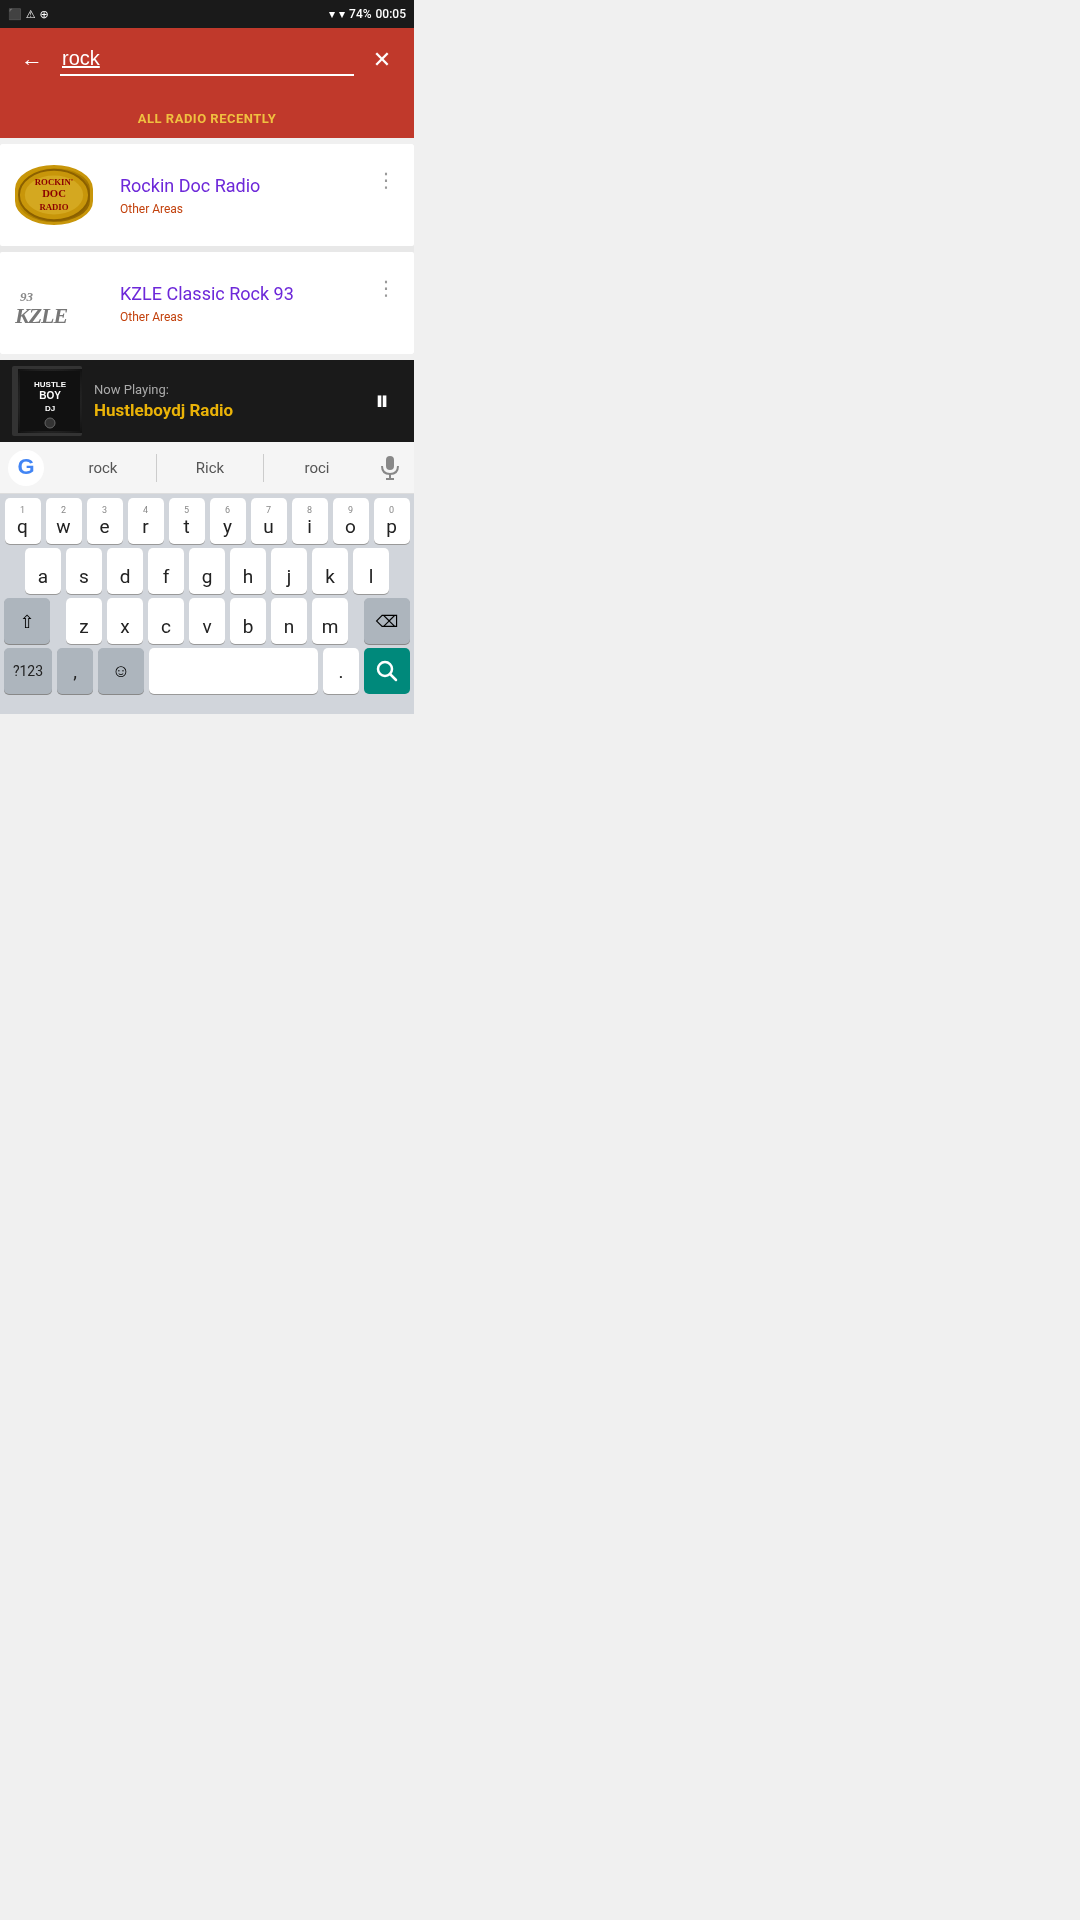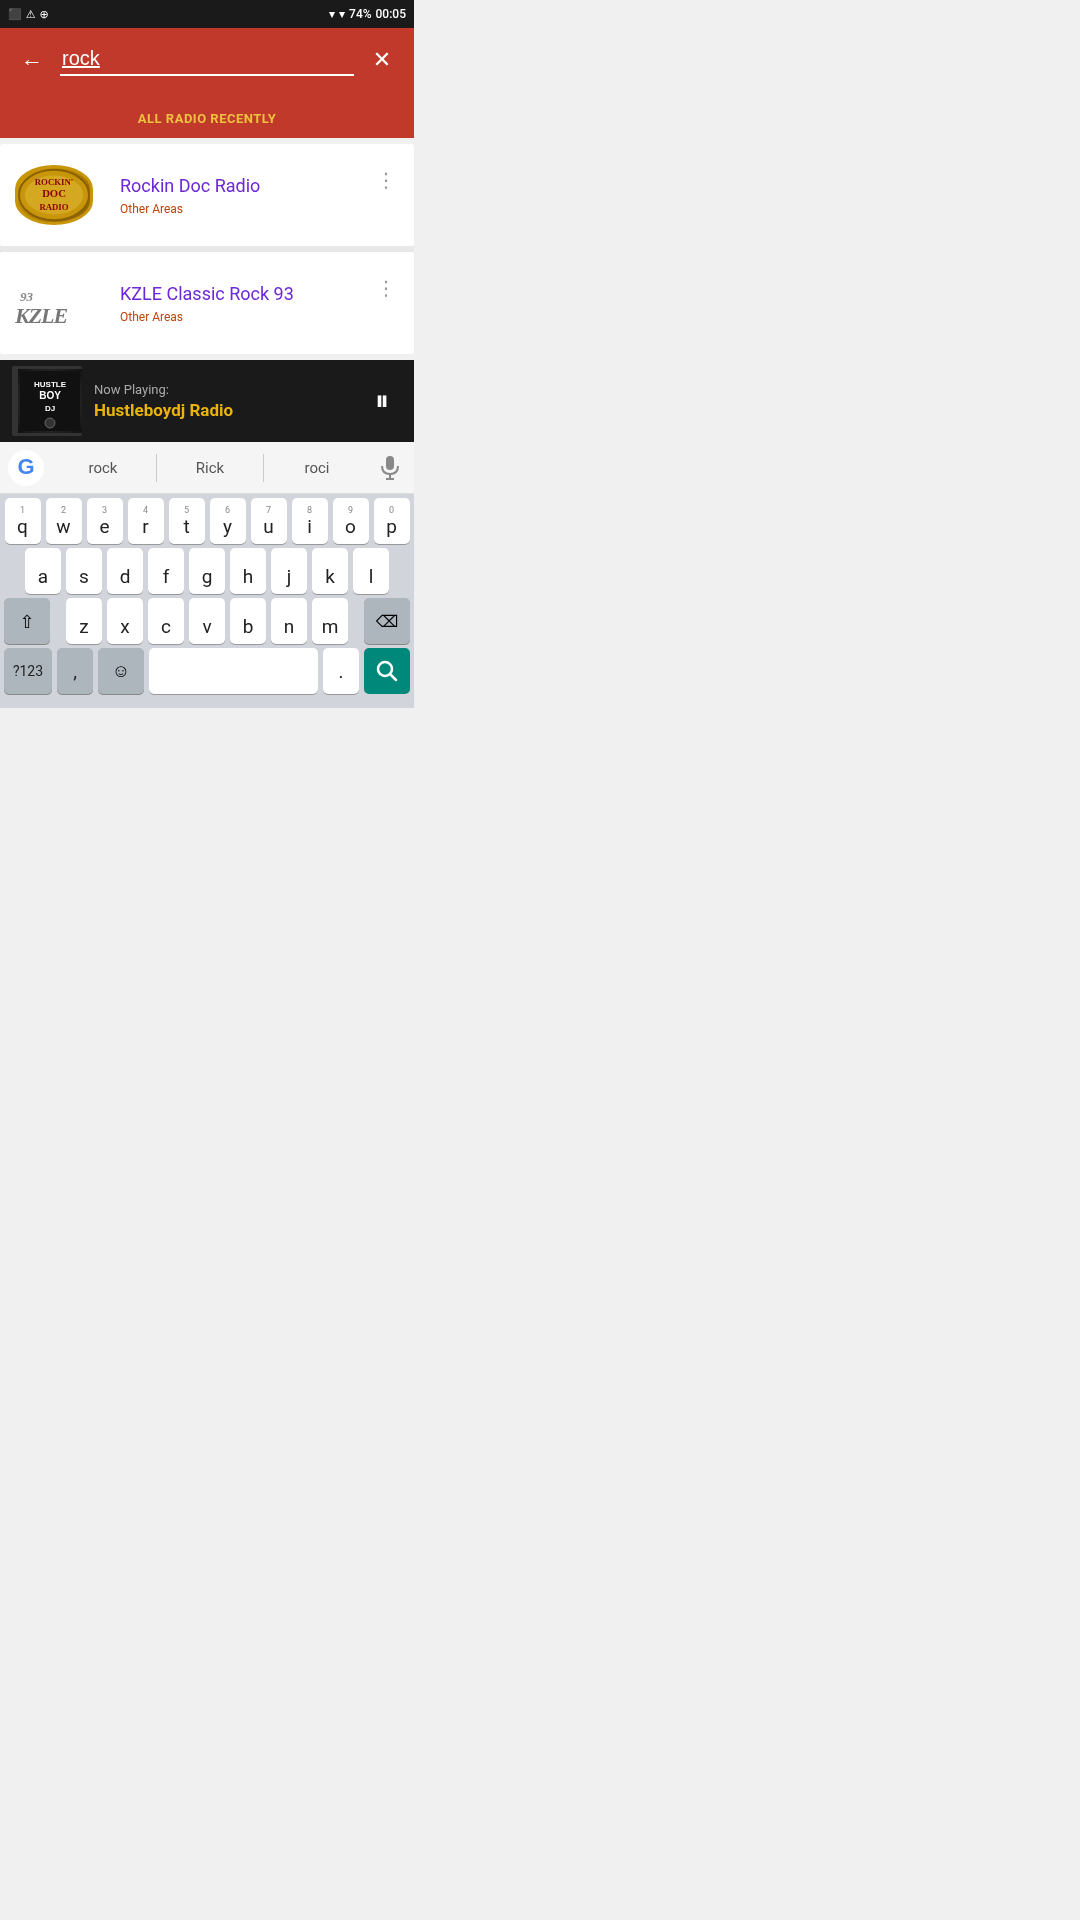--- a/index.html
+++ b/index.html
@@ -538,21 +538,21 @@
           <span class="key-char">n</span>
         </div>
       <div class="key">
           <span class="key-num">&nbsp;</span>
           <span class="key-char">m</span>
         </div>
     </div>
     <div class="key-wide backspace-key">⌫</div>
   </div>
 
-  <div class="keyboard-row key-bottom-row" style="padding-bottom:14px;">
+  <div class="keyboard-row key-bottom-row" style="padding-bottom:20px;">
     <div class="key-wide num-key">?123</div>
     <div class="comma-key">,</div>
     <div class="key-wide emoji-key">☺</div>
     <div class="key-space"></div>
     <div class="period-key">.</div>
     <div class="key-search-btn">
       <svg width="22" height="22" viewBox="0 0 22 22">
         <circle cx="9" cy="9" r="7" stroke="white" stroke-width="2.5" fill="none"></circle>
         <line x1="14" y1="14" x2="20" y2="20" stroke="white" stroke-width="2.5" stroke-linecap="round"></line>
       </svg>

